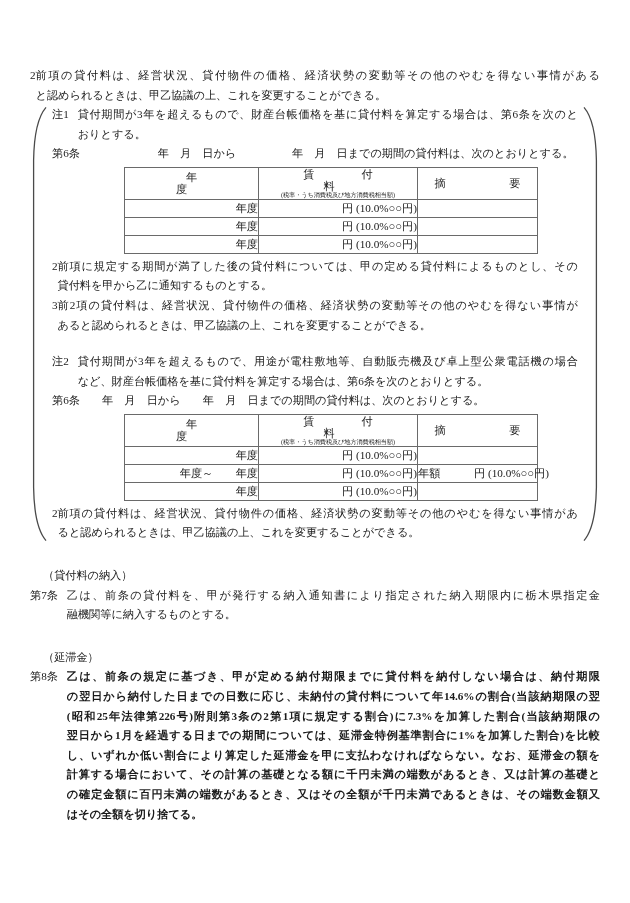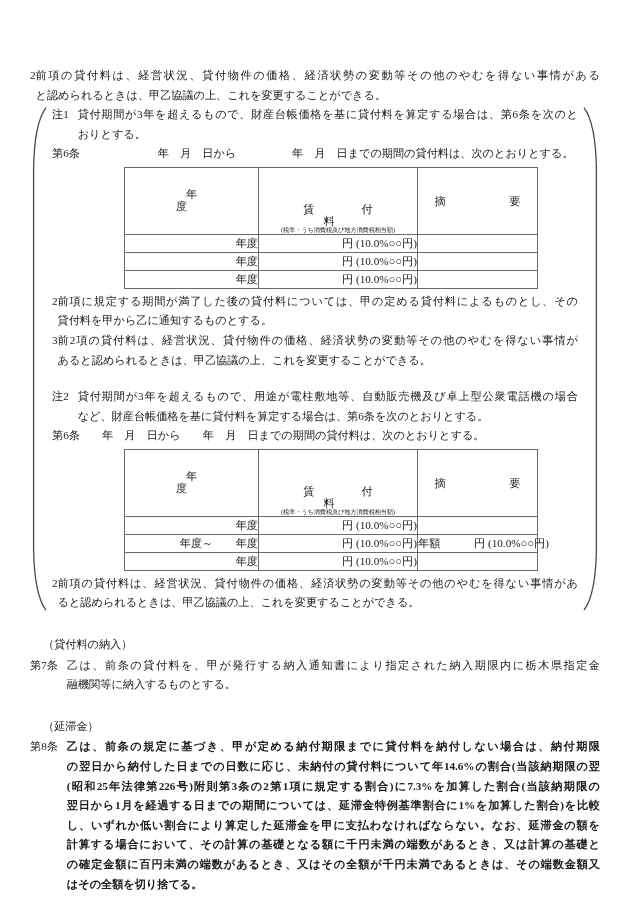--- a/index.html
+++ b/index.html
@@ -34,21 +34,21 @@
   }
   .line { white-space: pre; }
   .justify-line {
     text-align: justify;
     text-align-last: justify;
     white-space: normal;
   }
 
   
   .ind-0  { padding-left: 0px; }
-  .ind-h1 { padding-left: 13px; font-family: Liberation Mono, monospace; }
+  .ind-h1 { padding-left: 13px; }
 
   
   .item { display: flex; align-items: flex-start; }
   .item .num {
     flex: 0 0 auto;
     white-space: pre;
   }
   .item .body { flex: 1 1 auto; }
 
   
@@ -91,22 +91,22 @@
     text-align: center;
     line-height: 1.08;
     padding: 1px 0 1px 0;
   }
   th.hd .hd-main {
     display: block;
     font-size: 11.2px;
     letter-spacing: 0.5px;
   }
   th.hd .hd-main.spaced { letter-spacing: 7.5px; text-indent: 7.5px; }
-  th.hd .hd-main.spaced2 { letter-spacing: 18px; text-indent: 18px; margin-top: 35px; }
-  th.hd .hd-main.spaced3 { letter-spacing: 20px; text-indent: 20px; font-family: Liberation Mono, monospace; }
+  th.hd .hd-main.spaced2 { letter-spacing: 18px; text-indent: 18px; }
+  th.hd .hd-main.spaced3 { letter-spacing: 20px; text-indent: 20px; }
   th.hd .hd-sub {
     display: block;
     font-size: 6.2px;
     letter-spacing: -0.1px;
     margin-top: 0px;
   }
   td.cell {
     height: 17px;
     font-size: 11.2px;
     line-height: 17px;

